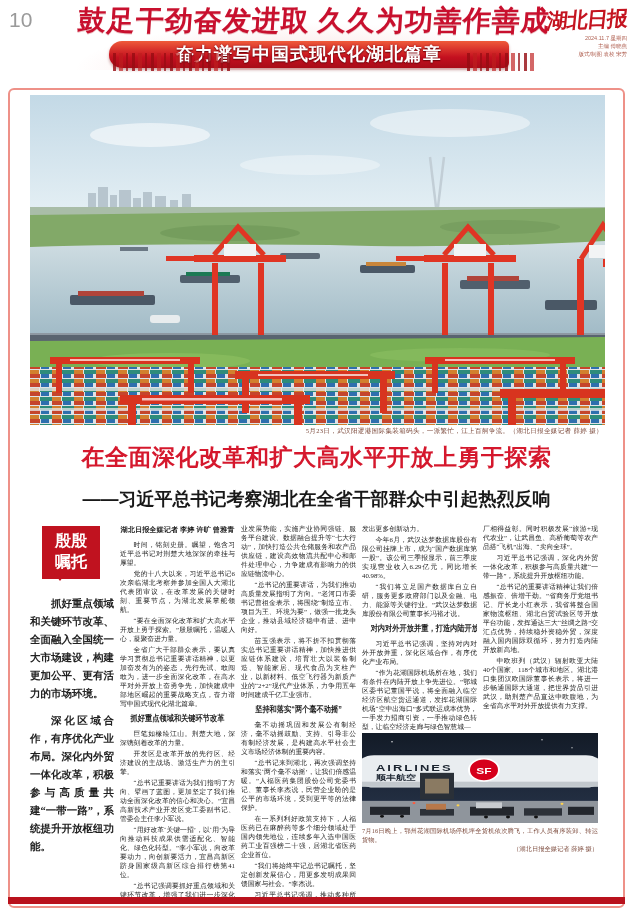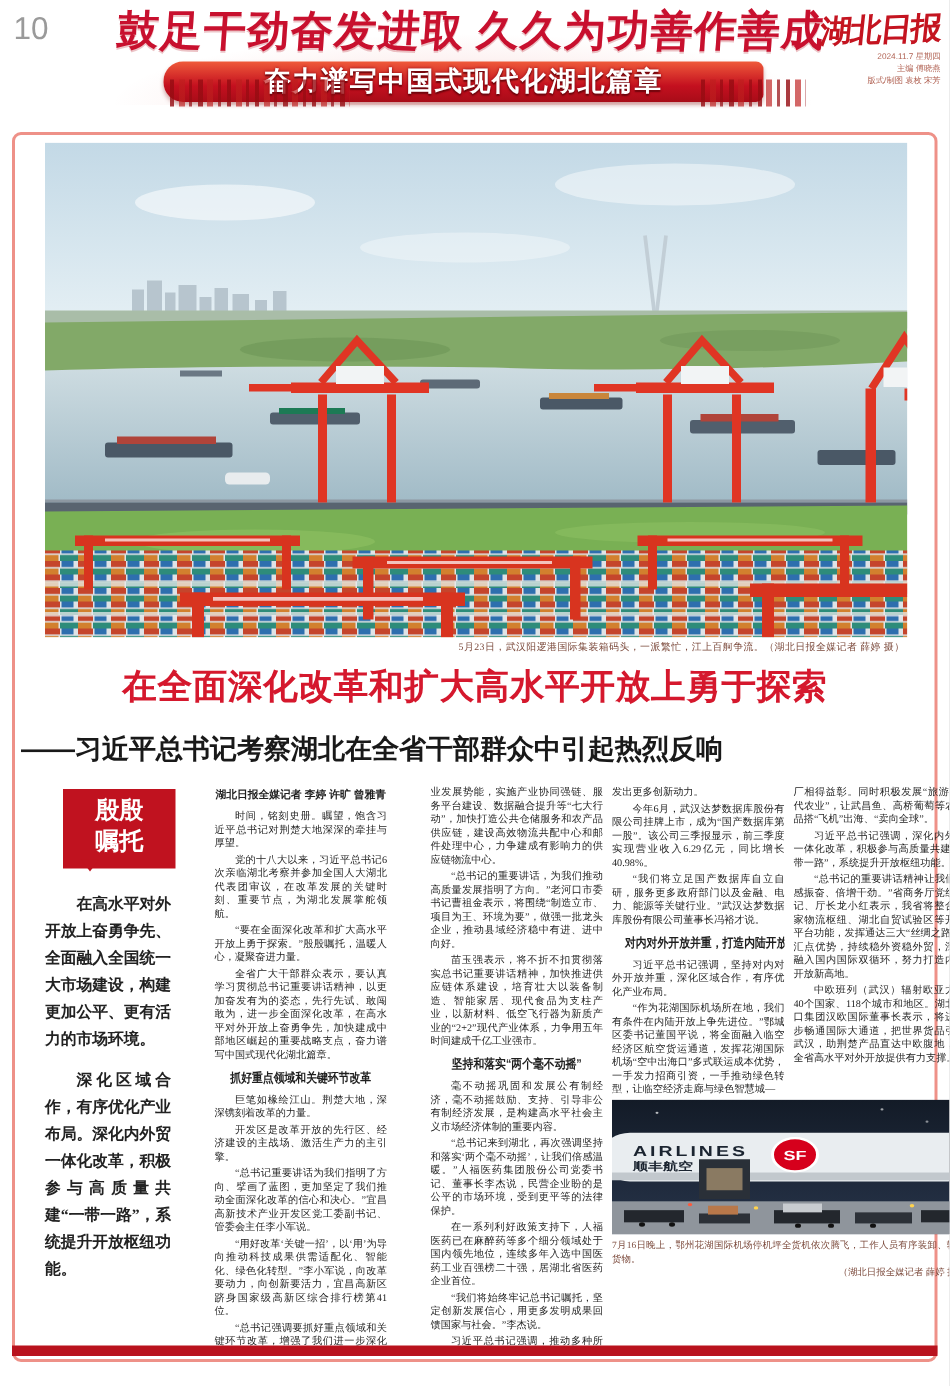--- a/index.html
+++ b/index.html
@@ -38,34 +38,34 @@
   
   .hero{position:absolute;left:30px;top:95px;width:575px;height:330px;overflow:hidden;}
   .hero svg{display:block;width:100%;height:100%;}
   .hero-cap{position:absolute;left:30px;top:427px;width:573px;text-align:right;
       font-size:6.6px;color:#7c4a3c;letter-spacing:.3px;}
 
   
   .headline{position:absolute;left:14px;top:442px;width:605px;text-align:center;
       font-family:"Liberation Sans",sans-serif;font-weight:bold;font-size:23px;
       color:#d5182d;letter-spacing:0.5px;white-space:nowrap;}
-  .subheadline{position:absolute;left:14px;top:487px;width:605px;text-align:left;
+  .subheadline{position:absolute;left:14px;top:487px;width:605px;text-align:center;
       font-family:"Liberation Sans",sans-serif;font-weight:bold;font-size:18px;color:#191919;}
 
   
   .content{position:absolute;left:30px;top:524px;width:578px;height:378px;display:flex;gap:6px;}
   .qcol{width:84px;flex:0 0 84px;}
-  .badge{position:relative;width:75px;margin:2px 0 16px 12px;background:#c0121f;color:#fff;
+  .badge{position:relative;width:58px;margin:2px 0 16px 12px;background:#c0121f;color:#fff;
       font-family:"Liberation Sans",sans-serif;font-weight:bold;font-size:16px;line-height:1.3;
       text-align:center;padding:5px 0 6px;}
   .badge:after{content:"";position:absolute;left:12px;bottom:-8px;border:6px solid transparent;
       border-top:8px solid #c0121f;}
   .qcol p{margin:0 0 9px;font-weight:bold;font-size:10.5px;line-height:1.72;
       text-align:justify;text-indent:2em;color:#222;}
-  .col{width:115px;flex:0 0 115px;height:378px;overflow:hidden;margin-left:23px;}
+  .col{width:115px;flex:0 0 115px;height:378px;overflow:hidden;}
   .rwrap{width:236px;flex:0 0 236px;display:flex;flex-direction:column;}
   .pair{display:flex;gap:6px;height:206px;overflow:hidden;}
   .pcol{width:115px;flex:0 0 115px;overflow:hidden;}
   .col p,.pcol p{margin:0 0 2px;font-size:6.8px;line-height:9px;text-align:justify;text-indent:2em;}
   .col p.cont,.pcol p.cont{text-indent:0;}
   .byline{font-family:"Liberation Sans",sans-serif;font-weight:bold;font-size:7.2px;
       text-align:center;margin:1px 0 5px;white-space:nowrap;}
   .sec{font-family:"Liberation Sans",sans-serif;font-weight:bold;font-size:8.5px;
       text-align:center;margin:5px 0 4px;white-space:nowrap;transform:scaleX(.85);}
 
@@ -217,21 +217,21 @@
   <div class="headline">在全面深化改革和扩大高水平开放上勇于探索</div>
   <div class="subheadline">——习近平总书记考察湖北在全省干部群众中引起热烈反响</div>
 
   <div class="content">
 
     <div class="qcol">
       <div class="badge">
         <div>殷殷</div>
         <div>嘱托</div>
       </div>
-      <p>在高水平对外开放上奋勇争先、全面融入全国统一大市场建设，构建更加公平、更有活力的市场环境。</p>
+      <p>抓好重点领域和关键环节改革、全面融入全国统一大市场建设，构建更加公平、更有活力的市场环境。</p>
       <p>深化区域合作，有序优化产业布局。深化内外贸一体化改革，积极参与高质量共建“一带一路”，系统提升开放枢纽功能。</p>
     </div>
 
     <div class="col">
       <div class="byline">湖北日报全媒记者 李婷 许旷 曾雅青</div>
       <p>时间，铭刻史册。瞩望，饱含习近平总书记对荆楚大地深深的牵挂与厚望。</p>
       <p>党的十八大以来，习近平总书记6次亲临湖北考察并参加全国人大湖北代表团审议，在改革发展的关键时刻、重要节点，为湖北发展掌舵领航。</p>
       <p>“要在全面深化改革和扩大高水平开放上勇于探索。”殷殷嘱托，温暖人心，凝聚奋进力量。</p>
       <p>全省广大干部群众表示，要认真学习贯彻总书记重要讲话精神，以更加奋发有为的姿态，先行先试、敢闯敢为，进一步全面深化改革，在高水平对外开放上奋勇争先，加快建成中部地区崛起的重要战略支点，奋力谱写中国式现代化湖北篇章。</p>
       <div class="sec">抓好重点领域和关键环节改革</div>

